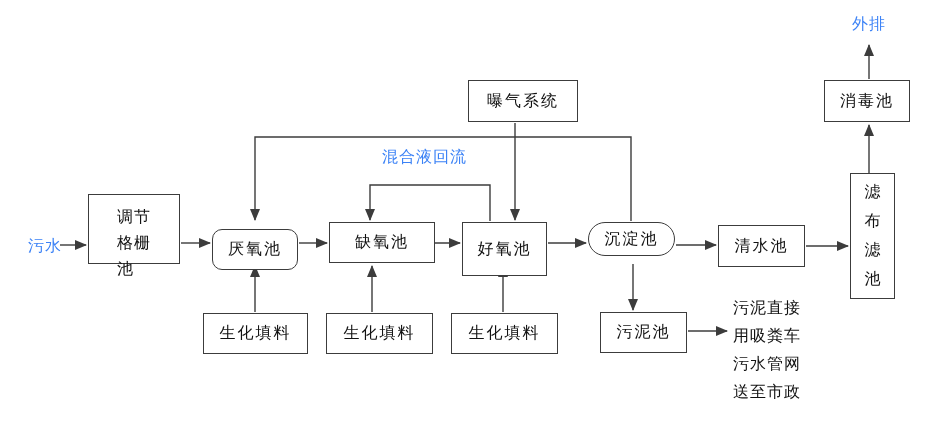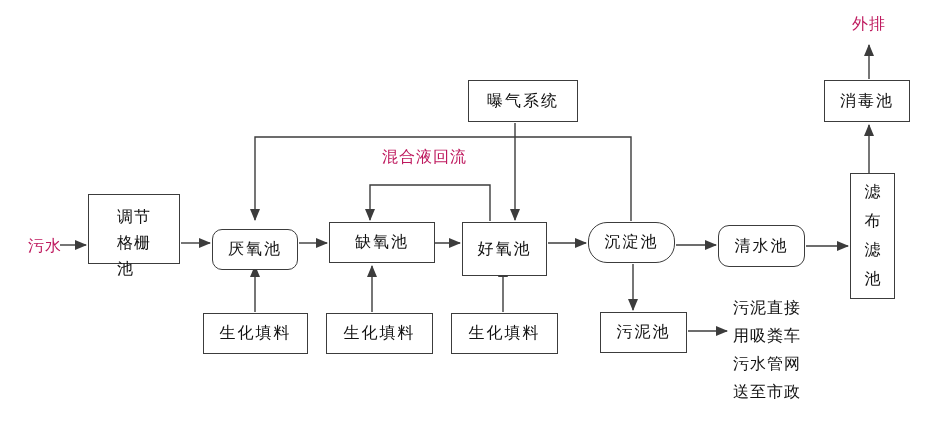--- a/index.html
+++ b/index.html
@@ -35,40 +35,40 @@
     justify-content: center;
     font-size: 16px;
     letter-spacing: 2px;
     color: #111111;
     white-space: nowrap;
   }
   .freelabel {
     position: absolute;
     font-size: 16px;
     letter-spacing: 1px;
-    color: #be185d;
+    color: #3b82f6;
     white-space: nowrap;
   }
   
   .n-regulating {
     left: 88px; top: 194px; width: 92px; height: 70px;
     display: block;
     padding: 9px 28px;
     text-align: justify;
     text-align-last: left;
     word-break: break-all;
     white-space: normal;
     line-height: 26px;
     letter-spacing: 1px;
   }
   .n-anaerobic   { left: 212px; top: 229px; width: 86px;  height: 41px; border-radius: 10px; }
   .n-anoxic      { left: 329px; top: 222px; width: 106px;  height: 41px; }
   .n-aerobic     { left: 462px; top: 222px; width: 85px;  height: 54px; }
-  .n-sediment    { left: 588px; top: 222px; width: 87px;  height: 41px; border-radius: 19px; }
-  .n-cleanwater  { left: 718px; top: 225px; width: 87px;  height: 42px; border-radius: 11px; }
+  .n-sediment    { left: 588px; top: 222px; width: 87px;  height: 34px; border-radius: 19px; }
+  .n-cleanwater  { left: 718px; top: 225px; width: 87px;  height: 42px; }
   .n-clothfilter {
     left: 850px; top: 173px; width: 45px; height: 126px;
     display: block;
     padding: 3px 12px;
     text-align: center;
     word-break: break-all;
     white-space: normal;
     line-height: 29px;
     letter-spacing: 0;
   }

